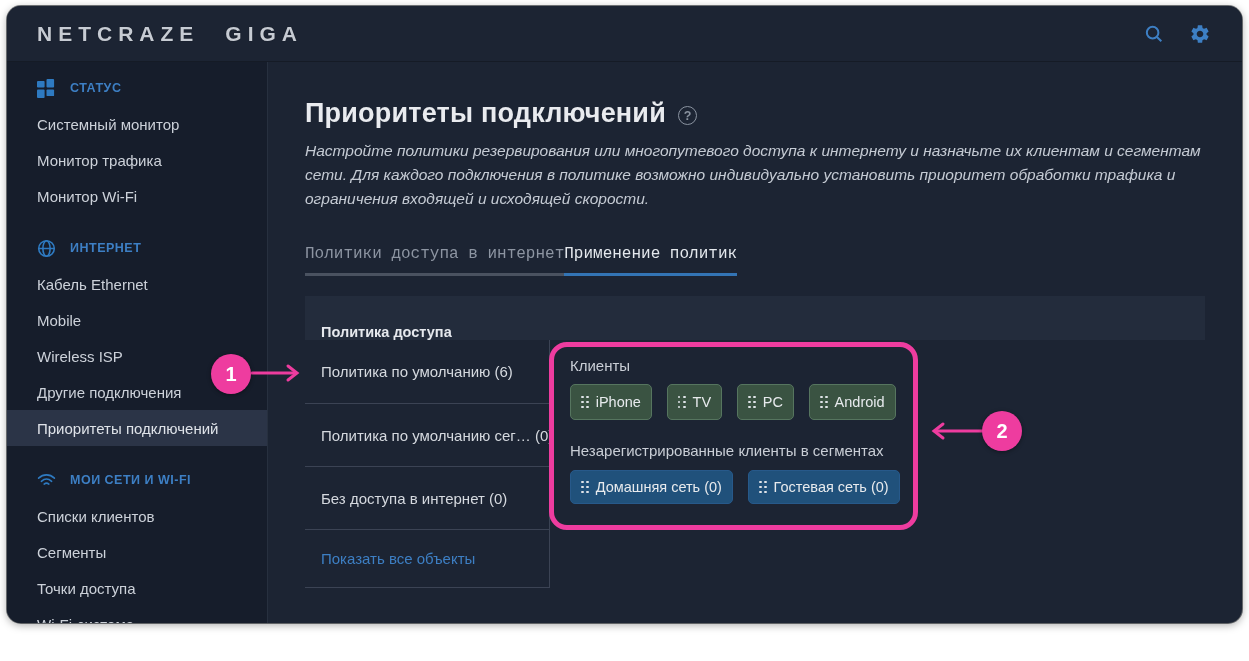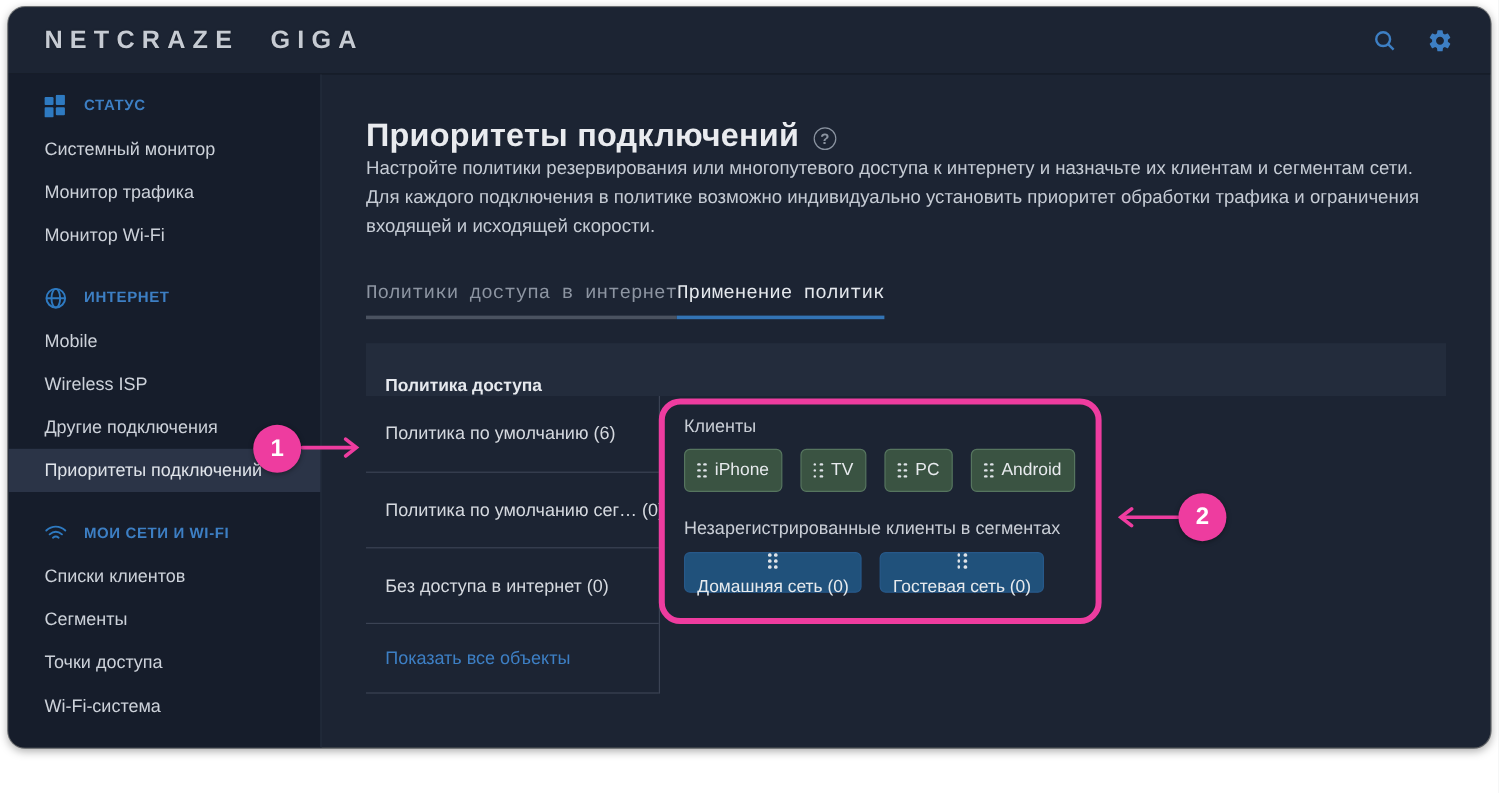--- a/index.html
+++ b/index.html
@@ -31,21 +31,21 @@
     color:#ccd1d9;cursor:pointer;white-space:nowrap;}
   .side-item.selected{background:#2b3447;color:#dfe3e9;}
 
   
   .main{position:absolute;left:262px;top:56px;right:0;bottom:0;padding:36px 37px 0 36px;}
   .page-title-row{display:flex;align-items:center;gap:12px;}
   .page-title{font-size:27px;font-weight:700;color:#e9ebef;letter-spacing:.2px;}
   .help-icon{width:19px;height:19px;border:1.5px solid #8a93a0;border-radius:50%;color:#8a93a0;
     font-size:12.5px;font-weight:700;display:flex;align-items:center;justify-content:center;
     margin-top:4px;cursor:pointer;}
-  .description{margin-top:0;max-width:905px;font-size:15.5px;line-height:24px;color:#c5cbd4;}
+  .description{margin-top:10px;max-width:905px;font-size:15.5px;line-height:24px;color:#c5cbd4;font-style:italic;}
 
   .tabs{display:flex;margin-top:34px;font-family:Liberation Mono, monospace;}
   .tab{font-size:16px;padding-bottom:10px;border-bottom:3px solid transparent;cursor:pointer;}
   .tab.inactive{color:#8d95a2;border-bottom-color:#4a5260;}
   .tab.active{color:#e4e8ed;border-bottom-color:#3374b5;}
 
   .table{margin-top:20px;width:900px;}
   .table-header{height:44px;background:#232c3c;display:flex;align-items:flex-end;padding:0 16px;
     font-size:14.5px;font-weight:700;color:#e6e9ee;}
   .table-body{display:flex;align-items:flex-start;}
@@ -59,21 +59,21 @@
   .col-right{flex:1;position:relative;}
 
   
   .clients-box{width:369px;height:188px;margin:2px 0 0 -1px;border:5px solid #ee3c9f;
     border-radius:18px;padding:10px 13px 0 16px;overflow:hidden;}
   .cell-label{font-size:15px;line-height:18px;color:#c9ced6;}
   .chip-row{display:flex;gap:15px;margin-top:9px;white-space:nowrap;}
   .chip{display:inline-flex;align-items:center;gap:7px;height:36px;padding:0 10px;
     border-radius:5px;font-size:14.5px;color:#e7eaed;cursor:grab;}
   .chip.green{background:#3a5342;border:1px solid #56755f;}
-  .chip.blue{background:#20517b;border:1px solid #27598a;height:34px;flex-direction:column;}
+  .chip.blue{background:#20517b;border:1px solid #27598a;height:34px;}
   .seg-label{margin-top:22px;}
   .chip-row.segs{margin-top:10px;}
   .drag{display:flex;flex-direction:column;gap:2.5px;}
   .drag i{display:flex;gap:2.5px;}
   .drag b{width:2.6px;height:2.6px;border-radius:50%;background:#dfe3e8;display:block;}
 
   
   .overlay{position:absolute;left:0;top:0;width:1249px;height:661px;pointer-events:none;z-index:40;}
   .badge{position:absolute;width:40px;height:40px;border-radius:50%;background:#ee3c9f;color:#fff;
     font-size:20px;font-weight:700;display:flex;align-items:center;justify-content:center;
@@ -131,20 +131,21 @@
       <div class="side-header">
         <span class="ic">
           <svg width="19" height="19" viewBox="0 0 20 20" fill="none" stroke="#2e7ac1" stroke-width="1.7">
             <circle cx="10" cy="10" r="8.2"></circle>
             <ellipse cx="10" cy="10" rx="3.8" ry="8.2"></ellipse>
             <line x1="1.8" y1="10" x2="18.2" y2="10"></line>
           </svg>
         </span>
         <span>ИНТЕРНЕТ</span>
       </div>
+      <div class="side-item">Кабель Ethernet</div>
       <div class="side-item">Mobile</div>
       <div class="side-item">Wireless ISP</div>
       <div class="side-item">Другие подключения</div>
       <div class="side-item selected">Приоритеты подключений</div>
     </div>
 
     <div class="side-section">
       <div class="side-header">
         <span class="ic">
           <svg width="20" height="17" viewBox="0 0 24 20" fill="none" stroke="#2e7ac1" stroke-width="2" stroke-linecap="round">

